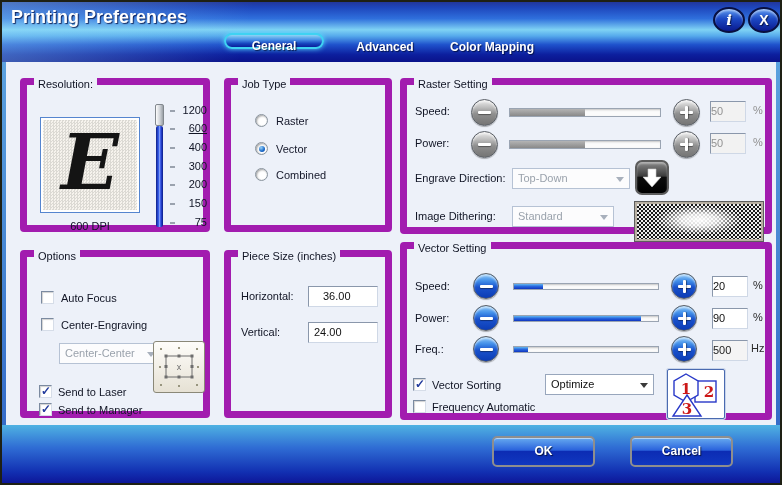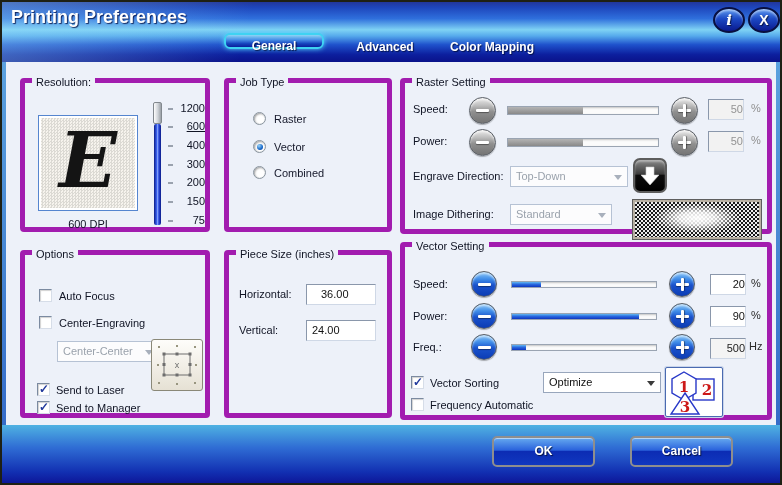--- a/index.html
+++ b/index.html
@@ -17,29 +17,29 @@
     text-shadow:1px 1px 1px rgba(0,10,60,.8); }
   .tb-btn { position:absolute; top:7px; width:32px; height:26px; border-radius:50%;
     background:linear-gradient(180deg,#5e9af0 0%,#1c48c4 45%,#0a1a8e 100%);
     border:2px solid #091040; color:#fff; text-align:center; line-height:22px;
     font-weight:bold; font-size:14px; box-sizing:border-box; cursor:default;
     box-shadow:inset 0 2px 2px rgba(255,255,255,.45); }
   .tb-btn .glyph { text-shadow:1px 1px 1px rgba(0,0,0,.6); }
   .tb-btn.info .glyph { font-family:"DejaVu Serif",serif; font-style:italic; font-size:15px; }
 
   .tab-sel { position:absolute; left:224px; top:33px; width:100px; height:16px;
-    border:2px solid #3fd2f2; border-radius:6px; box-sizing:border-box;
+    border:2px solid #3fd2f2; border-radius:13px; box-sizing:border-box;
     background:linear-gradient(180deg,#8ed4f4 0%,#4a92e8 38%,#1544be 72%,#0a1f9a 100%);
     box-shadow:0 0 5px rgba(90,225,255,.9); text-align:center; line-height:22px; }
   .tab-txt { color:#fff; font-weight:bold; font-size:12px; text-shadow:1px 1px 1px rgba(0,12,58,.85); }
   .tab-plain { position:absolute; top:40px; height:15px; text-align:center; }
 
   
   .content { position:absolute; left:6px; top:62px; width:770px; height:363px; background:#edf1f9; }
-  .group { position:absolute; border:5px solid #a21caf; border-radius:4px; box-sizing:border-box; }
+  .group { position:absolute; border:7px solid #a21caf; border-radius:4px; box-sizing:border-box; }
   .gtitle { position:absolute; top:-7px; left:7px; background:#edf1f9; padding:0 4px; color:#101424; white-space:nowrap; }
   .lbl { position:absolute; white-space:nowrap; color:#101424; }
 
   
   .ebox { position:absolute; border:1px solid #5585cf; background:#fff; padding:2px; box-sizing:border-box; }
   .ebox-in { width:100%; height:100%; background-color:#f6f3ed;
     background-image:repeating-conic-gradient(rgba(40,40,40,.13) 0% 25%, rgba(255,255,255,0) 0% 50%);
     background-size:3px 3px; display:flex; align-items:center; justify-content:center; }
   .eletter { font-family:"DejaVu Serif",serif; font-style:italic; font-weight:bold; font-size:76px;
     color:#141414; transform:translateY(-3px); }
@@ -71,21 +71,21 @@
   .btn-c::before { content:""; position:absolute; left:50%; top:50%; width:13px; height:3px; margin:-1.5px 0 0 -6.5px;
     background:#fff; border-radius:1px; box-shadow:0 1px 1px rgba(0,0,0,.4); }
   .btn-c.plus::after { content:""; position:absolute; left:50%; top:50%; width:3px; height:13px; margin:-6.5px 0 0 -1.5px;
     background:#fff; border-radius:1px; box-shadow:1px 0 1px rgba(0,0,0,.4); }
   .track { position:absolute; box-sizing:border-box; border:1px solid #9aa4b2; background:#fbfbfb;
     box-shadow:inset 1px 1px 2px rgba(0,0,0,.22); }
   .track .fill { height:100%; }
   .fill.bf { background:linear-gradient(180deg,#62b8f0 0%,#2a6ae0 45%,#0f35c0 100%); }
   .fill.gf { background:linear-gradient(180deg,#b4b4b4,#898989); }
 
-  .valbox { position:absolute; width:36px; height:21px; box-sizing:border-box; text-align:right; line-height:19px;
+  .valbox { position:absolute; width:36px; height:21px; box-sizing:border-box; text-align:left; line-height:19px;
     border:1px solid; border-color:#8a97ab #cfd8e6 #cfd8e6 #8a97ab; background:#fff; color:#111; }
   .valbox.dis { background:#f2f2f2; color:#939393; }
   .valbox.ro  { background:#f4f4f4; color:#222; }
   .unit { position:absolute; color:#2a2a2a; }
   .unit.dis { color:#909090; }
 
   
   .combo { position:absolute; height:21px; box-sizing:border-box; border:1px solid #98a6bc; background:#fff;
     line-height:19px; padding-left:5px; color:#111; }
   .combo .arr { position:absolute; right:5px; top:8px; width:0; height:0;
@@ -310,21 +310,21 @@
       <div class="btn-c blue" style="left:66px;top:87px;width:26px;height:26px;"></div>
       <div class="track" style="left:106px;top:97px;width:146px;height:7px;">
         <div class="fill bf" style="width:10%;"></div>
       </div>
       <div class="btn-c blue plus" style="left:264px;top:87px;width:26px;height:26px;"></div>
       <div class="valbox ro" style="left:305px;top:91px;">500</div>
       <div class="unit" style="left:344px;top:93px;">Hz</div>
 
       <div class="cb checked" style="left:6px;top:129px;"></div>
       <div class="lbl" style="left:25px;top:130px;">Vector Sorting</div>
-      <div class="combo" style="left:138px;top:125px;width:118px;">
+      <div class="combo" style="left:138px;top:125px;width:109px;">
         <span>Optimize</span>
         <span class="arr"></span>
       </div>
       <div class="sortbtn" style="left:260px;top:120px;width:58px;height:50px;">
         <svg width="56" height="48" viewBox="0 0 56 48">
           <rect x="27" y="11" width="21" height="21" fill="none" stroke="#2838c8" stroke-width="1.4"></rect>
           <polygon points="18,4 30,11 30,25 18,32 6,25 6,11" fill="#ffffff" stroke="#2838c8" stroke-width="1.4"></polygon>
           <polygon points="19,25 33,46 5,46" fill="#ffffff" stroke="#2838c8" stroke-width="1.4"></polygon>
           <g fill="#cc1818" font-family="DejaVu Serif,serif" font-weight="bold" font-size="15" text-anchor="middle">
             <text x="18" y="24">1</text>

